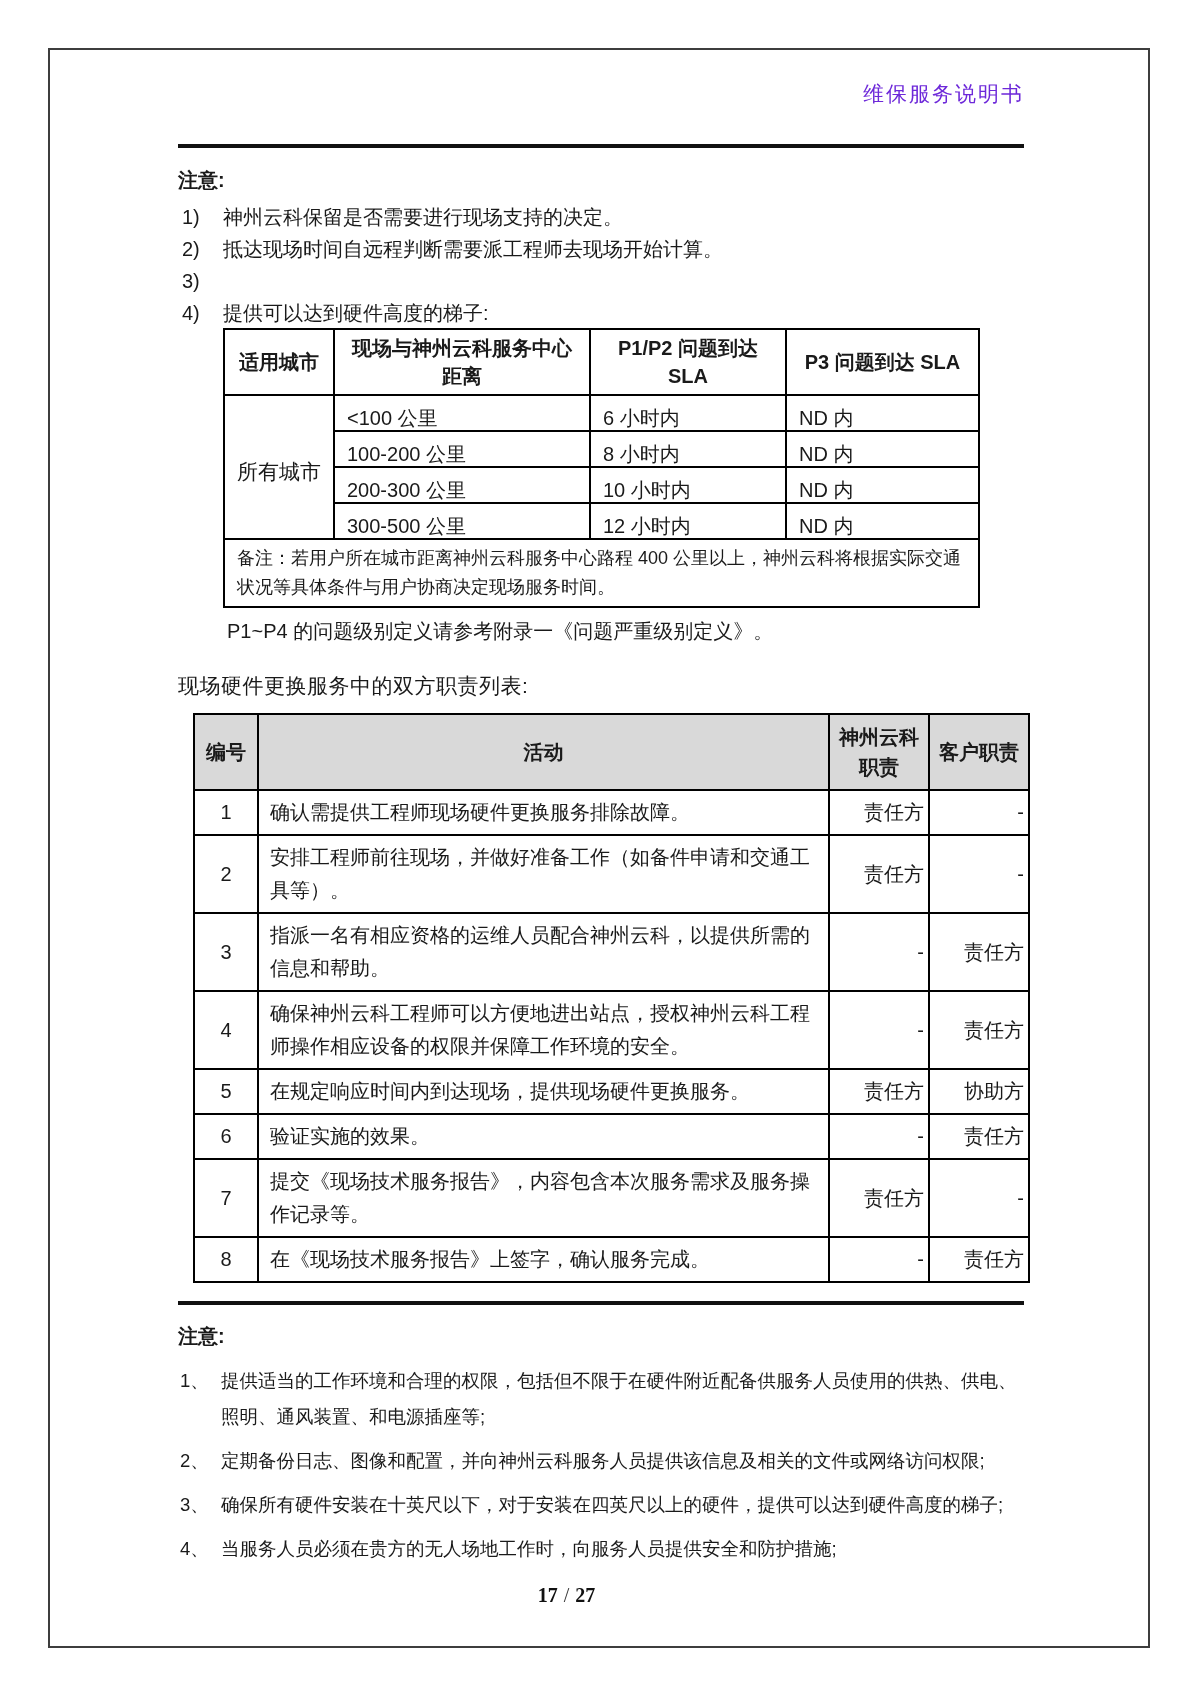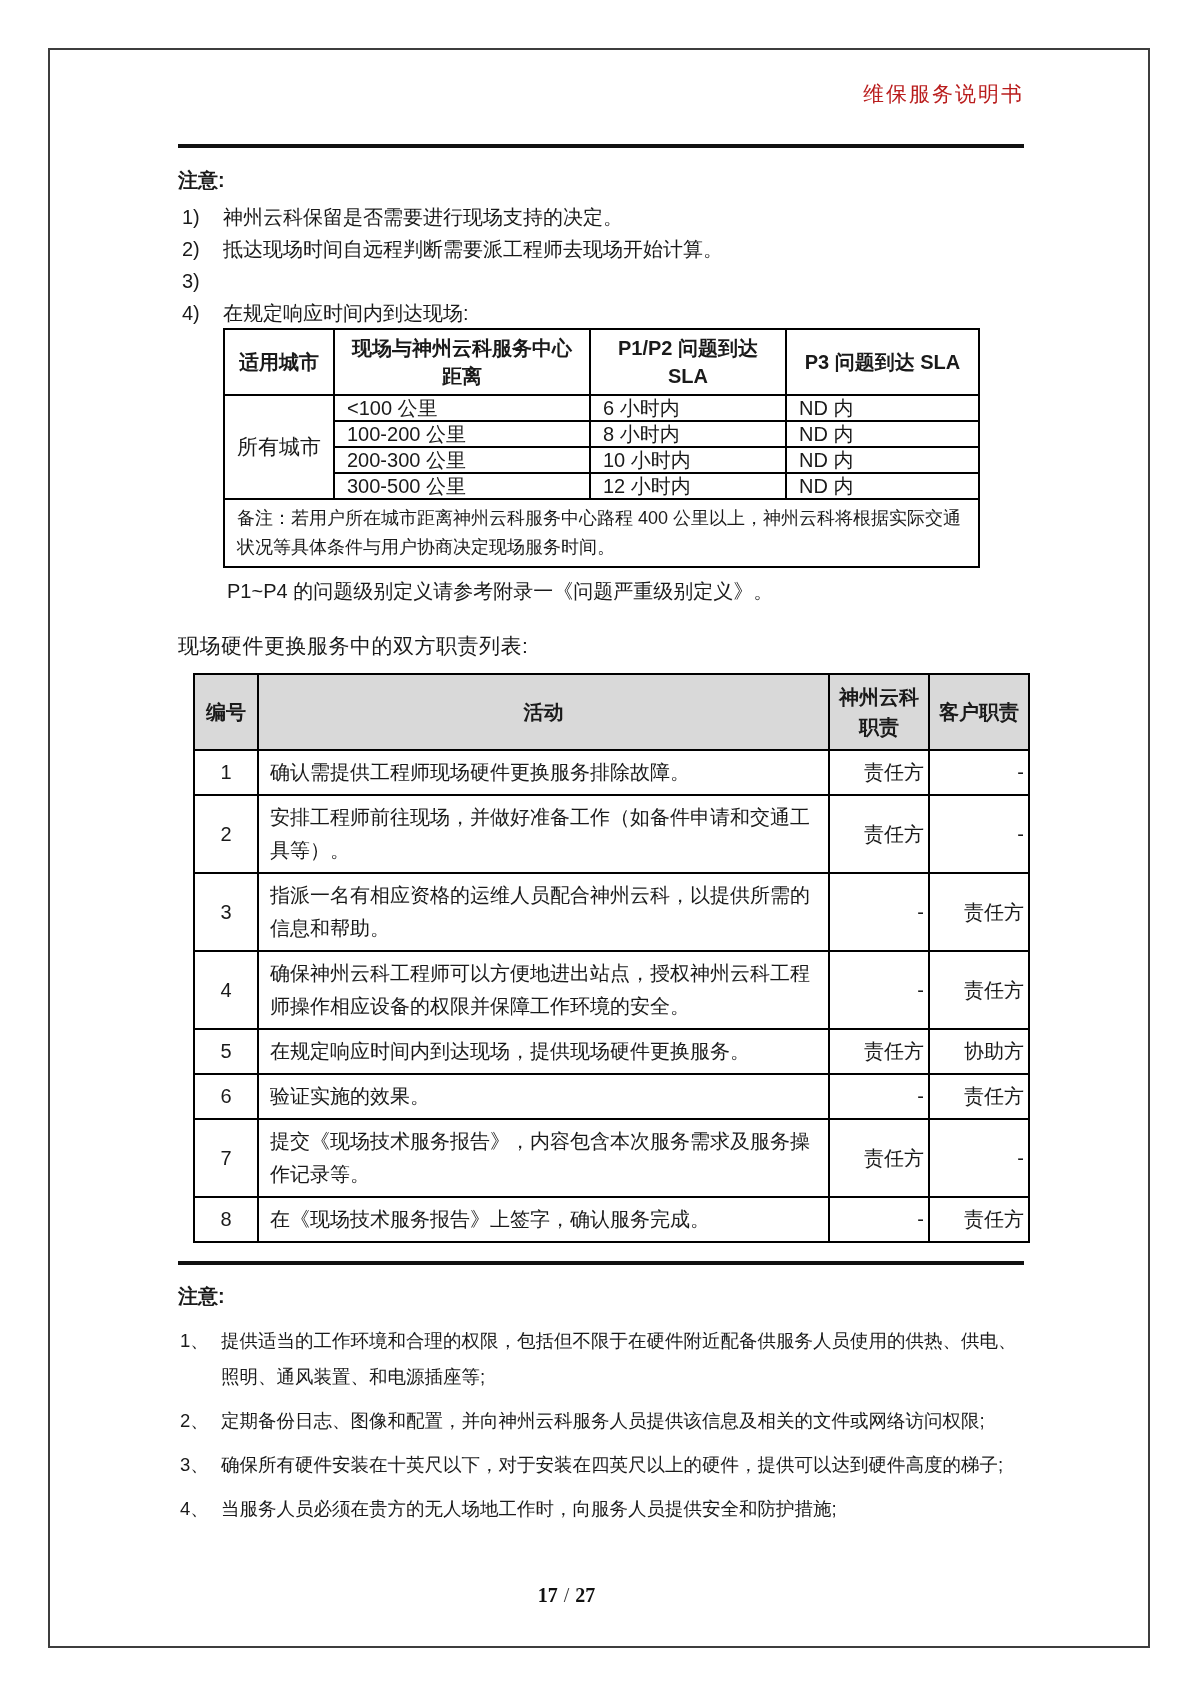--- a/index.html
+++ b/index.html
@@ -17,42 +17,42 @@
     overflow:hidden;
   }
   .page-border{
     position:absolute;left:48px;top:48px;width:1102px;height:1600px;
     border:2px solid var(--page-border);
   }
   .content{position:absolute;left:178px;top:0;width:846px;}
   .doc-header{
     margin-top:82px;text-align:right;
     font-family:"Liberation Serif","DejaVu Serif",serif;
-    font-size:21px;line-height:24px;color:#b91c1c;letter-spacing:2px;
+    font-size:21px;line-height:24px;color:#6d28d9;letter-spacing:2px;
   }
   .rule{height:4px;background:var(--rule);}
   .rule-top{margin-top:38px;}
   .rule-bottom{margin-top:18px;}
   .note-label{font-weight:bold;font-size:20px;line-height:22px;}
   .note-1{margin-top:21px;}
   .note-2{margin-top:20px;}
   .num-list{list-style:none;margin:0;padding:0;}
   .num-list li{display:flex;line-height:21px;font-size:20px;}
   .list1 li{margin-top:11px;}
   .list1 li:first-child{margin-top:16px;}
   .list1 .num{width:45px;flex:0 0 45px;padding-left:4px;}
   
   .sla-table{
     margin-left:45px;margin-top:4px;width:755px;
     border-collapse:collapse;table-layout:fixed;font-size:20px;
   }
   .sla-table th,.sla-table td{border:2px solid var(--border);}
   .sla-table th{font-weight:bold;text-align:center;line-height:28px;padding:4px 2px;}
   .sla-table th span{display:block;}
-  .sla-table td{height:16px;padding:1px 2px 1px 12px;text-align:left;line-height:22px;}
+  .sla-table td{height:16px;padding:11px 2px 1px 12px;text-align:left;line-height:22px;}
   .sla-table td.city-cell{text-align:center;padding-left:2px;font-size:21px;}
   .sla-table td.remark-cell{
     padding:4px 12px;line-height:29px;font-size:18px;height:auto;
   }
   .p-note{margin-top:12px;margin-left:49px;font-size:20px;line-height:22px;}
   .section-title{margin-top:32px;font-size:21px;line-height:24px;letter-spacing:0.5px;}
   
   .resp-table{
     margin-left:15px;margin-top:15px;width:835px;
     border-collapse:collapse;table-layout:fixed;font-size:20px;
@@ -99,21 +99,21 @@
     </li>
     <li>
       <span class="num">2)</span>
       <span class="txt">抵达现场时间自远程判断需要派工程师去现场开始计算。</span>
     </li>
     <li>
       <span class="num">3)</span>
     </li>
     <li>
       <span class="num">4)</span>
-      <span class="txt">在规定响应时间内到达现场:</span>
+      <span class="txt">提供可以达到硬件高度的梯子:</span>
     </li>
   </ol>
 
   <table class="sla-table">
     <colgroup>
         <col style="width:110px">
         <col style="width:256px">
         <col style="width:196px">
         <col style="width:193px">
       </colgroup>

